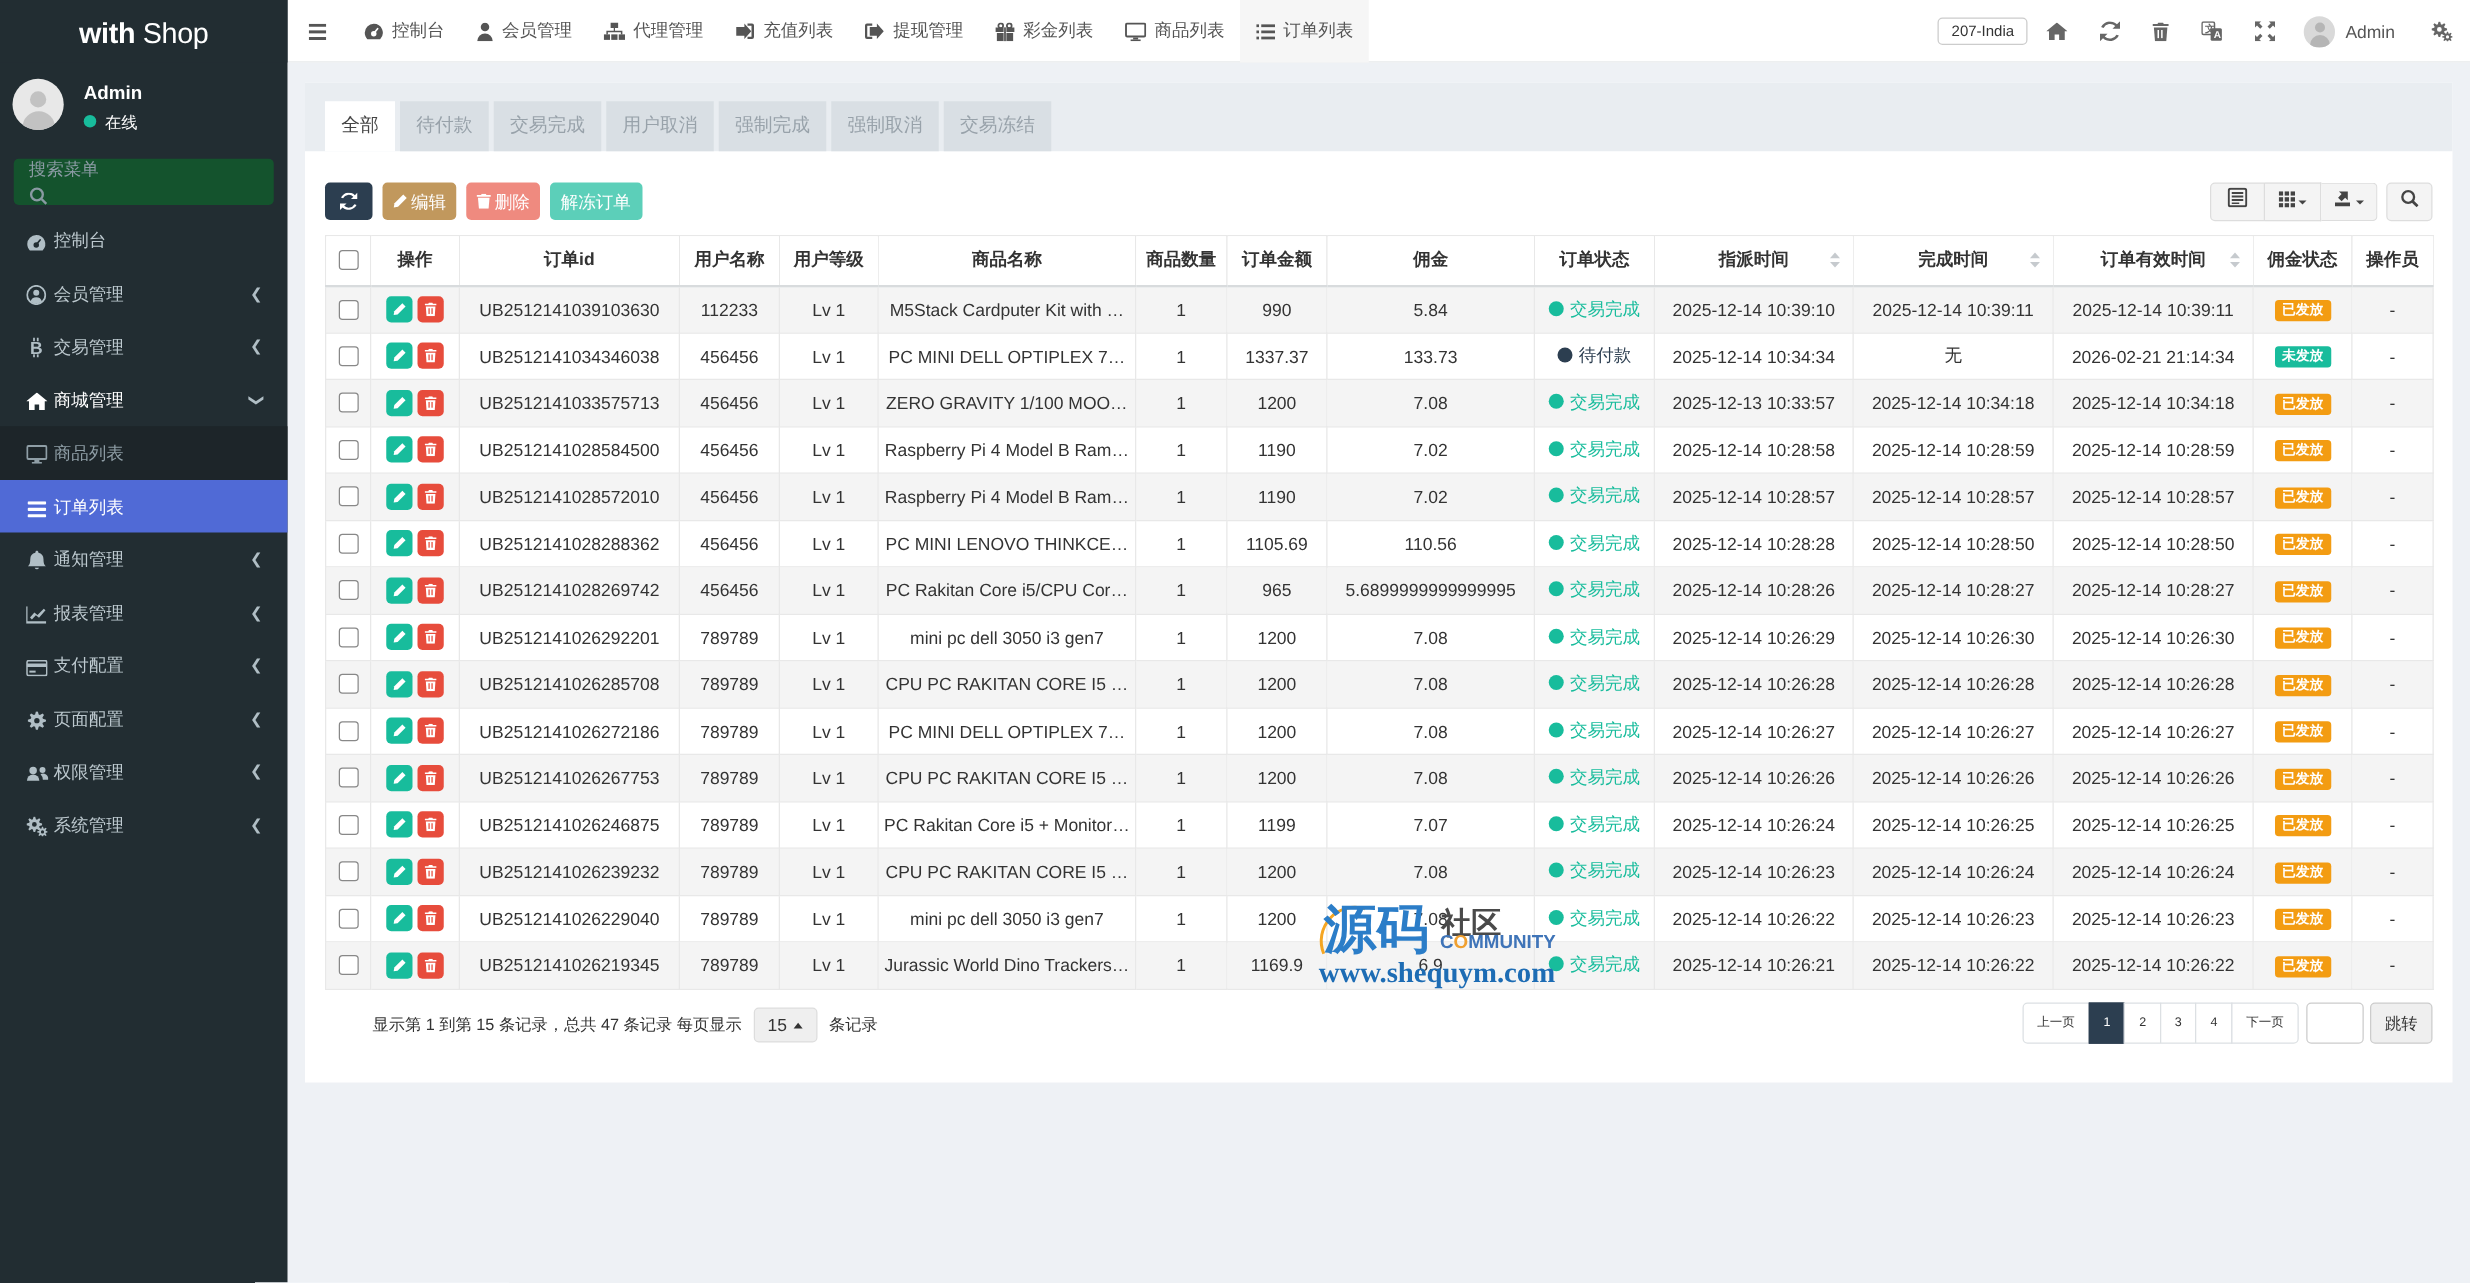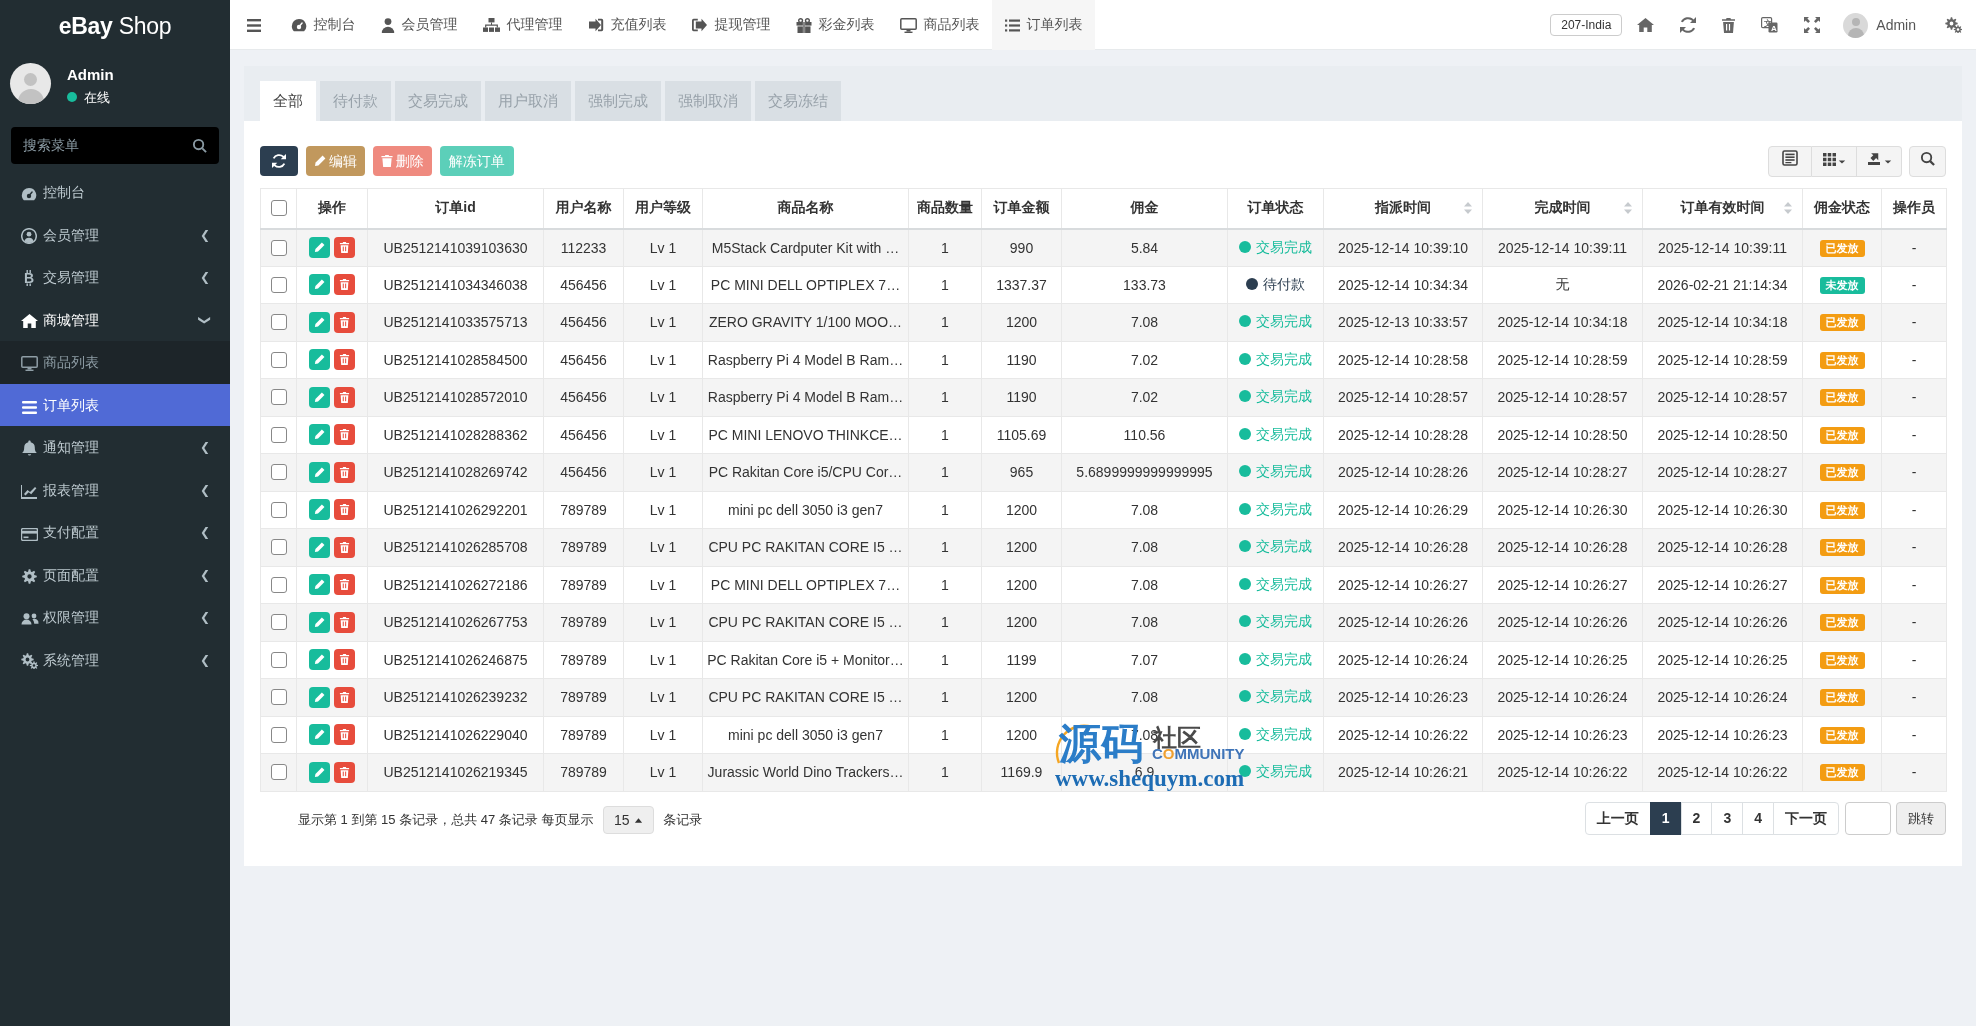--- a/index.html
+++ b/index.html
@@ -13,21 +13,21 @@
 .brand b { font-weight:bold; }
 .brand span { font-weight:300; }
 .userpanel { padding:13px 10px 12px 10px; overflow:hidden; }
 .avatar { float:left; width:41px; height:41px; border-radius:50%; background:#e8e8e8; overflow:hidden; position:relative; }
 .avatar .headc { position:absolute; left:50%; top:10px; width:13px; height:13px; margin-left:-6.5px; border-radius:50%; background:#c2c2c2; }
 .avatar .bodyc { position:absolute; left:50%; top:26px; width:26px; height:16px; margin-left:-13px; border-radius:13px 13px 0 0; background:#c2c2c2; }
 .uinfo { margin-left:57px; padding-top:3px; }
 .uinfo .uname { color:#fff; font-weight:bold; font-size:15px; line-height:18px; }
 .uinfo .ustatus { color:#fff; font-size:13px; margin-top:5px; }
 .uinfo .ustatus i { display:inline-block; width:10px; height:10px; border-radius:50%; background:#18bc9c; margin-right:7px; }
-.sidesearch { margin:8px 11px 7px 11px; height:37px; background:#000000; border-radius:4px; display:flex; align-items:center; padding:0 12px; }
+.sidesearch { margin:8px 11px 7px 11px; height:37px; background:#14532d; border-radius:4px; display:flex; padding:0 12px;flex-direction:column; }
 .sidesearch .ph { color:#8a9aa3; font-size:14px; flex:1; }
 .smenu { list-style:none; }
 .smenu li { height:42.5px; line-height:42.5px; color:#bdc9cf; font-size:14px; position:relative; }
 .smenu li .mi { display:inline-block; width:16px; margin-left:21px; margin-right:6px; text-align:center; vertical-align:middle; }
 .smenu li svg { vertical-align:-3px; }
 .smenu li .arr { position:absolute; right:20px; top:0; color:#b0bec5; font-size:12px; }
 .smenu li.open { color:#fff; }
 .smenu li.sub { background:#1d2529; color:#8f9ea6; }
 .smenu li.active { background:#506ad6; color:#fff; }
 .smenu li.active .mi svg path, .smenu li.active .mi svg rect { fill:#fff; }
@@ -83,36 +83,36 @@
 .st-wait .dot { background:#2c3e50; }
 .badge { display:inline-block; height:17px; line-height:17px; padding:0 6px; border-radius:3px; color:#fff; font-size:11px; font-weight:bold; }
 .badge.o { background:#f39c12; }
 .badge.g { background:#18bc9c; }
 
 
 .pagerow { margin-top:10px; height:36px; position:relative; font-size:13px; color:#333; }
 .pageleft { line-height:36px;margin-left:38px; }
 .psize { display:inline-block; height:28px; line-height:26px; border:1px solid #ddd; border-radius:4px; padding:0 10px; margin:0 6px; vertical-align:middle; background:#efefef; font-size:14px; }
 .pageright { position:absolute; right:0; top:0; height:33px; }
-.pgbtn { display:inline-block; height:33px; line-height:31px; border:1px solid #dce0e3; background:#fff; color:#333; padding:0 11px; font-size:14px; vertical-align:top; margin-left:-1px;font-weight:bold; }
+.pgbtn { display:inline-block; height:33px; line-height:31px; border:1px solid #dce0e3; background:#fff; color:#333; padding:0 11px; font-size:10px; vertical-align:top; margin-left:-1px; }
 .pgbtn.first { border-radius:4px 0 0 4px; margin-left:0; }
 .pgbtn.last { border-radius:0 4px 4px 0; }
 .pgbtn.on { background:#2c3e50; color:#fff; border-color:#2c3e50; }
 .pginput { display:inline-block; width:46px; height:33px; border:1px solid #ccc; border-radius:4px; margin-left:6px; vertical-align:top; background:#fff; }
 .pgjump { display:inline-block; height:33px; line-height:31px; border:1px solid #ccc; border-radius:4px; background:#efefef; padding:0 11px; margin-left:5px; vertical-align:top; }
 
 
 .wm { position:absolute; left:1044px; top:715px; z-index:9; pointer-events:none; }
 </style>
 </head>
 <body>
 <div class="layout">
 
 <aside class="sidebar">
-  <div class="brand"><b>eBay</b> <span>Shop</span></div>
+  <div class="brand"><b>with</b> <span>Shop</span></div>
   <div class="userpanel">
     <div class="avatar">
           <div class="headc"></div>
           <div class="bodyc"></div>
         </div>
     <div class="uinfo">
       <div class="uname">Admin</div>
       <div class="ustatus"><i></i>在线</div>
     </div>
   </div>

